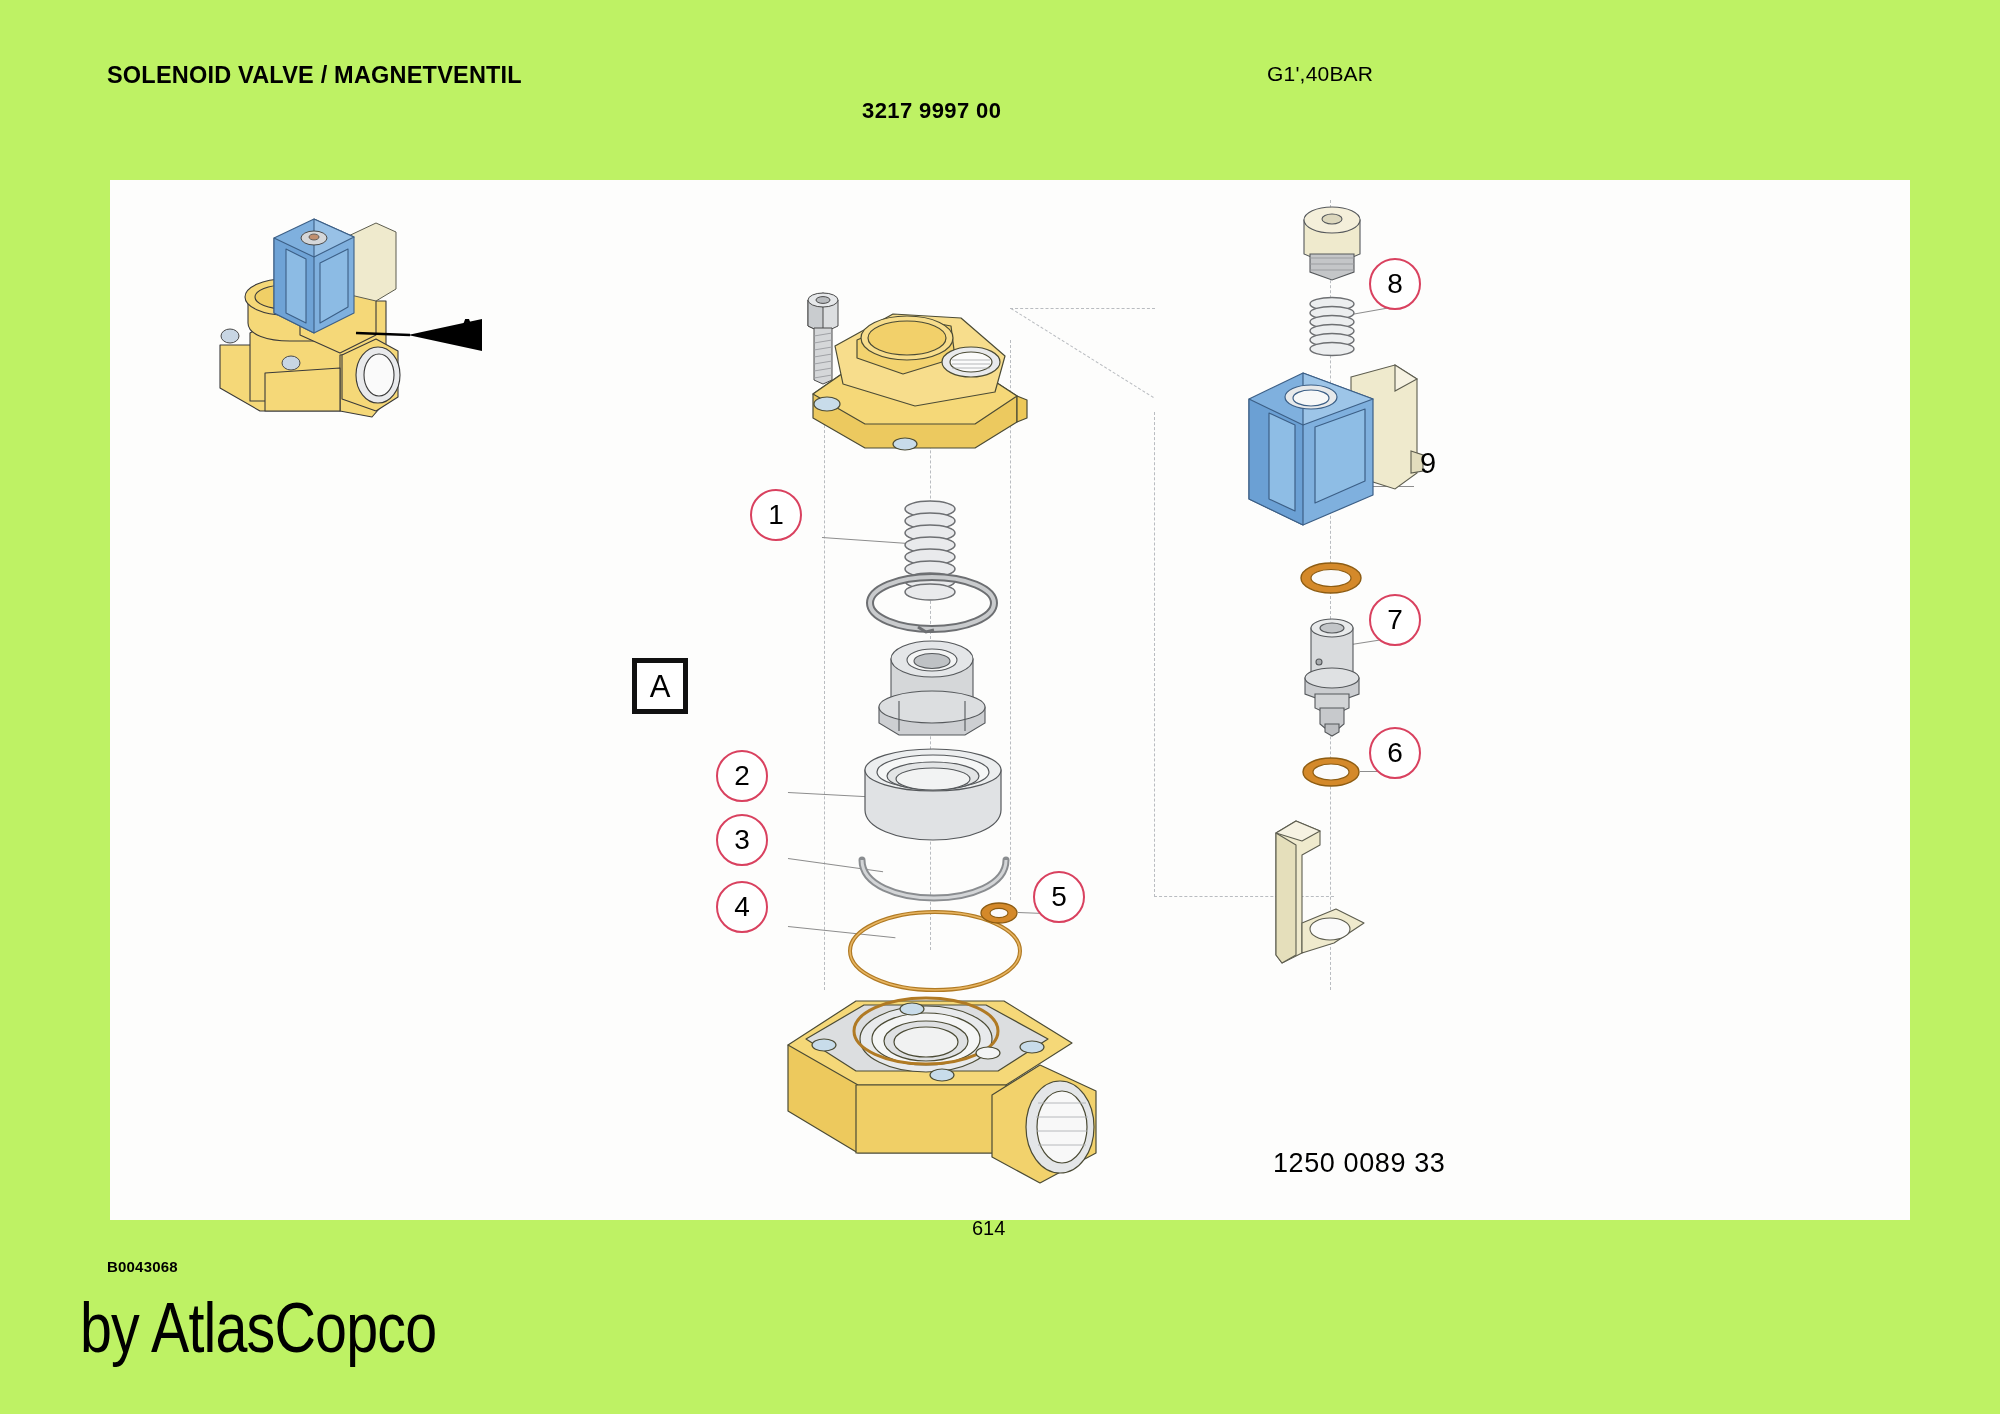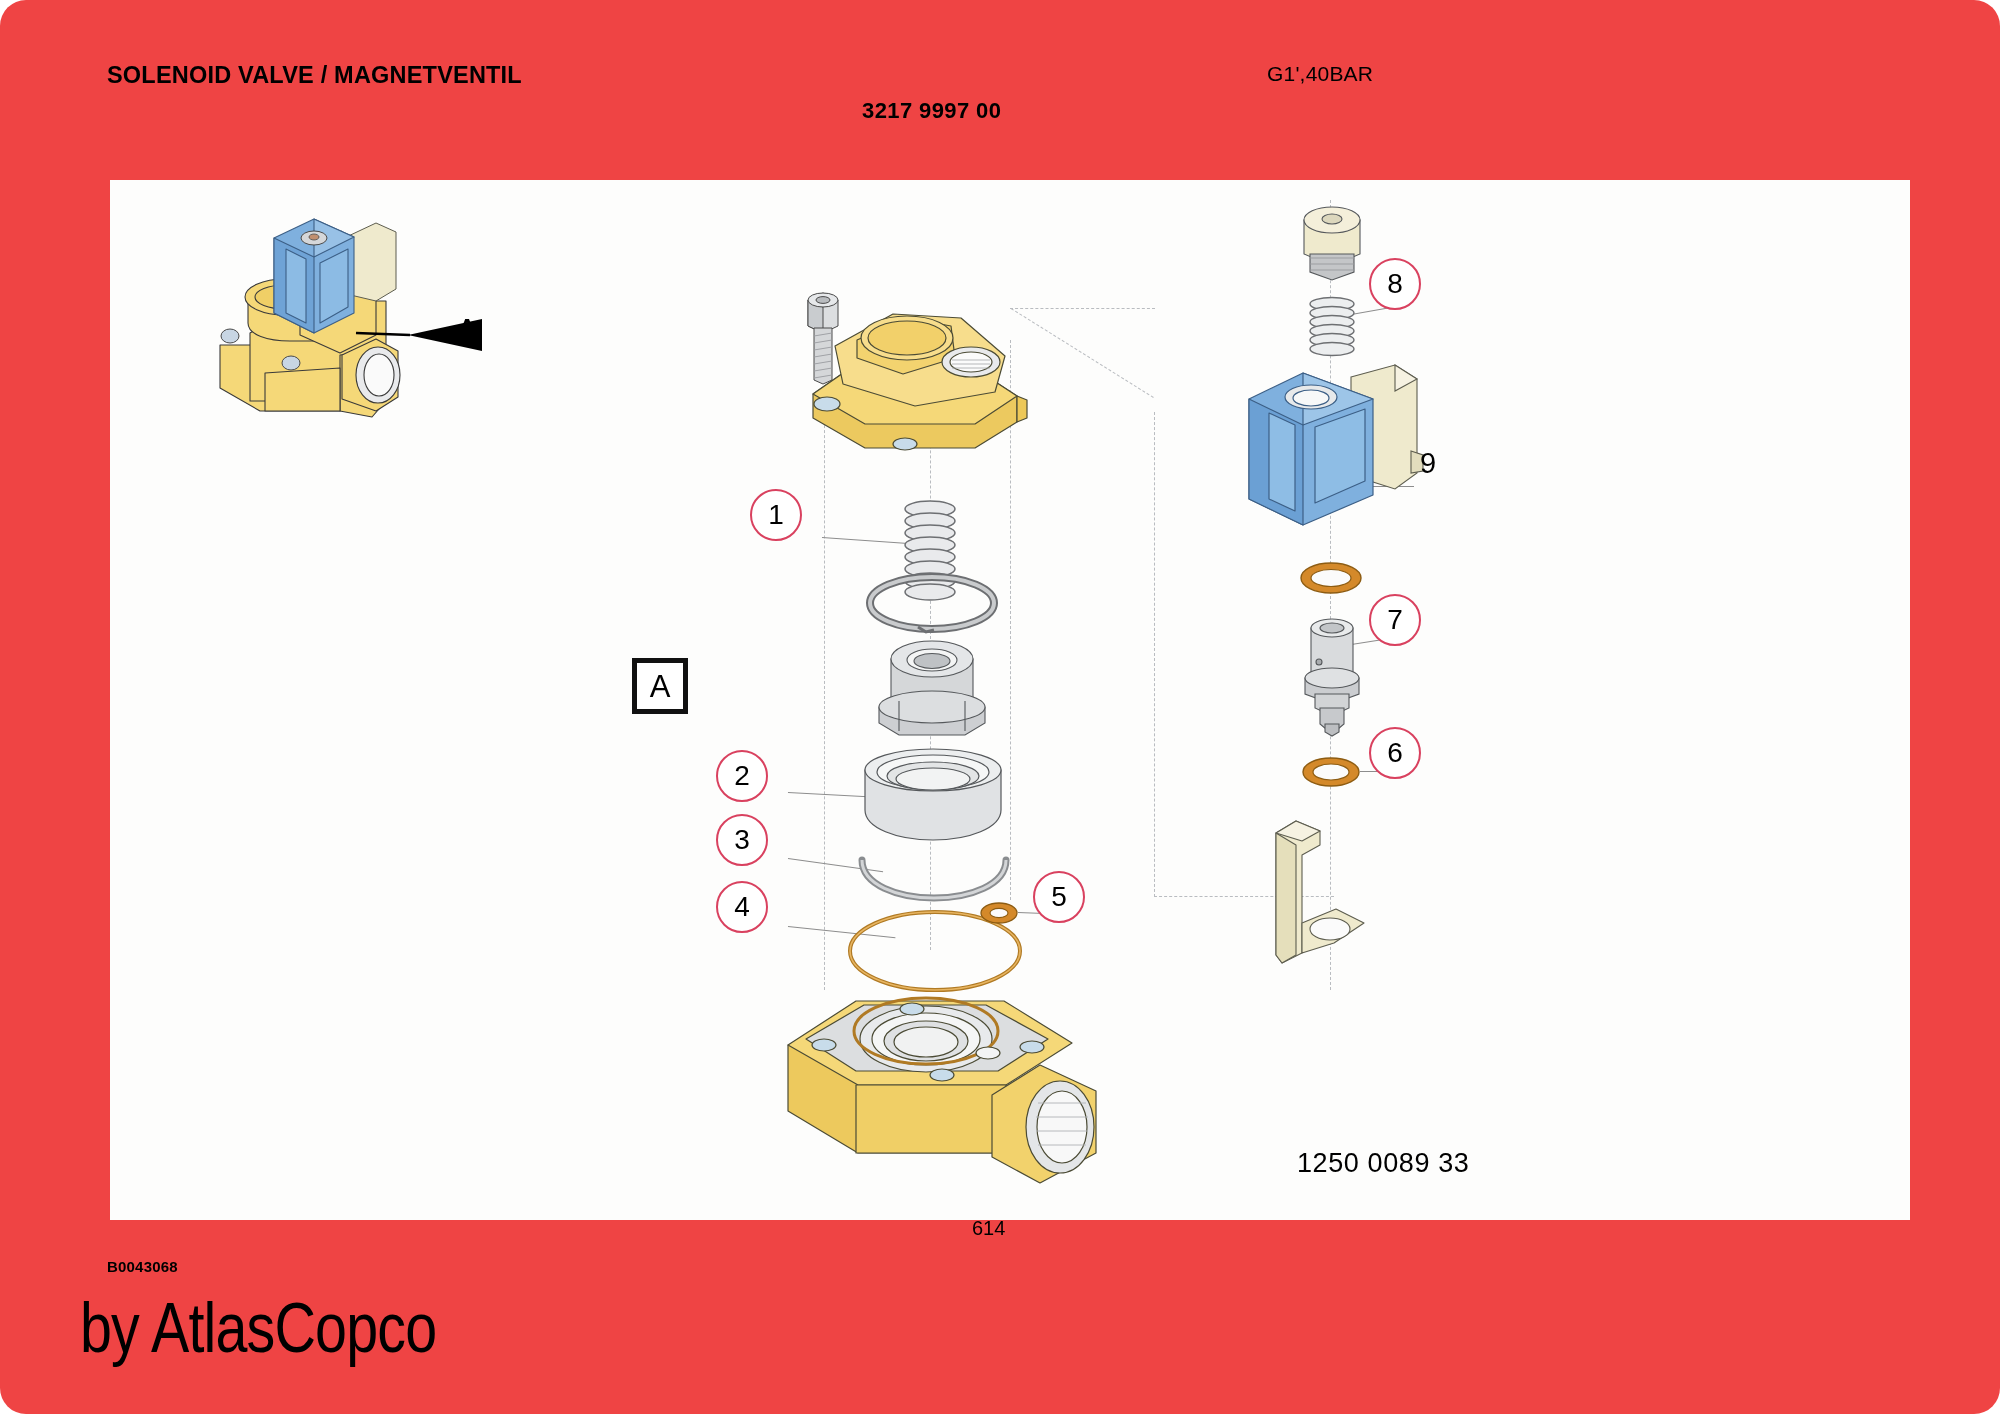--- a/index.html
+++ b/index.html
@@ -1,39 +1,39 @@
 <!DOCTYPE html>
 <html><head>
 <meta charset="utf-8">
 <style>
   html,body{margin:0;padding:0;background:#ffffff;}
   body{width:2000px;height:1414px;position:relative;overflow:hidden;
        font-family:"Liberation Sans",sans-serif;color:#000;}
 
-  .page{position:absolute;inset:0;background:#ef4444;border-radius:26px;}
+  .page{position:absolute;inset:0;background:#bef264;}
 
   
   .panel{position:absolute;left:110px;top:180px;width:1800px;height:1040px;
          background:#fdfdfc;}
 
   
   .hdr-title{position:absolute;left:107px;top:62px;font-size:23.5px;font-weight:bold;
              letter-spacing:.2px;white-space:nowrap;}
   .hdr-part{position:absolute;left:862px;top:62px;font-size:22px;font-weight:bold;
             letter-spacing:.4px;white-space:nowrap;margin-top:36px;}
   .hdr-spec{position:absolute;left:1267px;top:62px;font-size:21px;font-weight:normal;
             letter-spacing:.2px;white-space:nowrap;}
 
   
   .ft-code{position:absolute;left:107px;top:1258px;font-size:15px;font-weight:bold;
            letter-spacing:.2px;}
   .ft-brand{position:absolute;left:80px;top:1288px;font-size:70px;font-weight:normal;
             letter-spacing:-1px;transform:scaleX(.82);transform-origin:left top;}
   .ft-page{position:absolute;left:972px;top:1217px;font-size:20px;}
-  .dwg-no{position:absolute;left:1273px;top:1148px;font-size:27px;letter-spacing:.6px;margin-left:24px;}
+  .dwg-no{position:absolute;left:1273px;top:1148px;font-size:27px;letter-spacing:.6px;}
 
   
   .sec-box{position:absolute;left:632px;top:658px;width:46px;height:46px;
            border:5px solid #111;display:flex;align-items:center;justify-content:center;
            font-size:31px;line-height:1;background:#fff;}
 
   
   .note-box{position:absolute;left:327px;top:925px;width:305px;height:55px;
             border:2px solid #1b1b1b;background:#fff;display:flex;align-items:center;
             padding-left:18px;box-sizing:border-box;}

